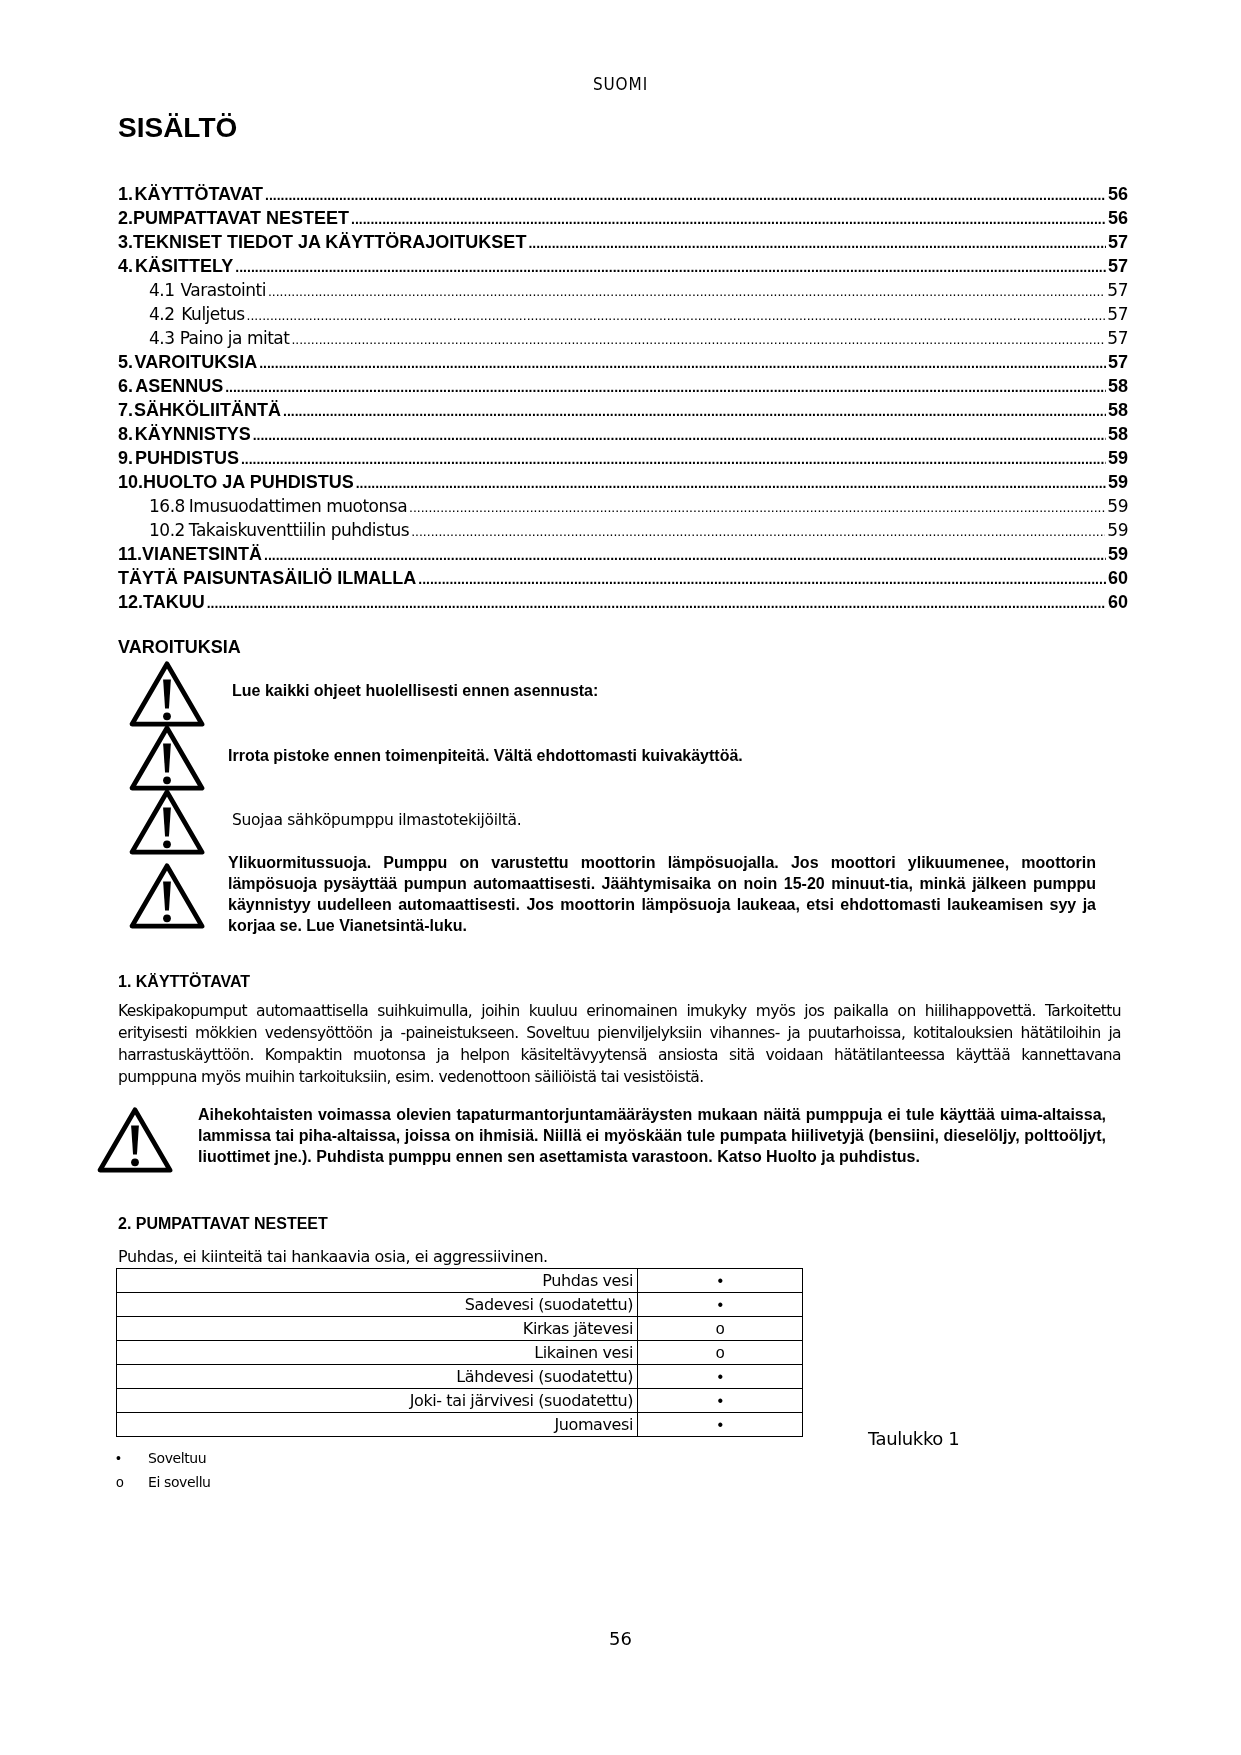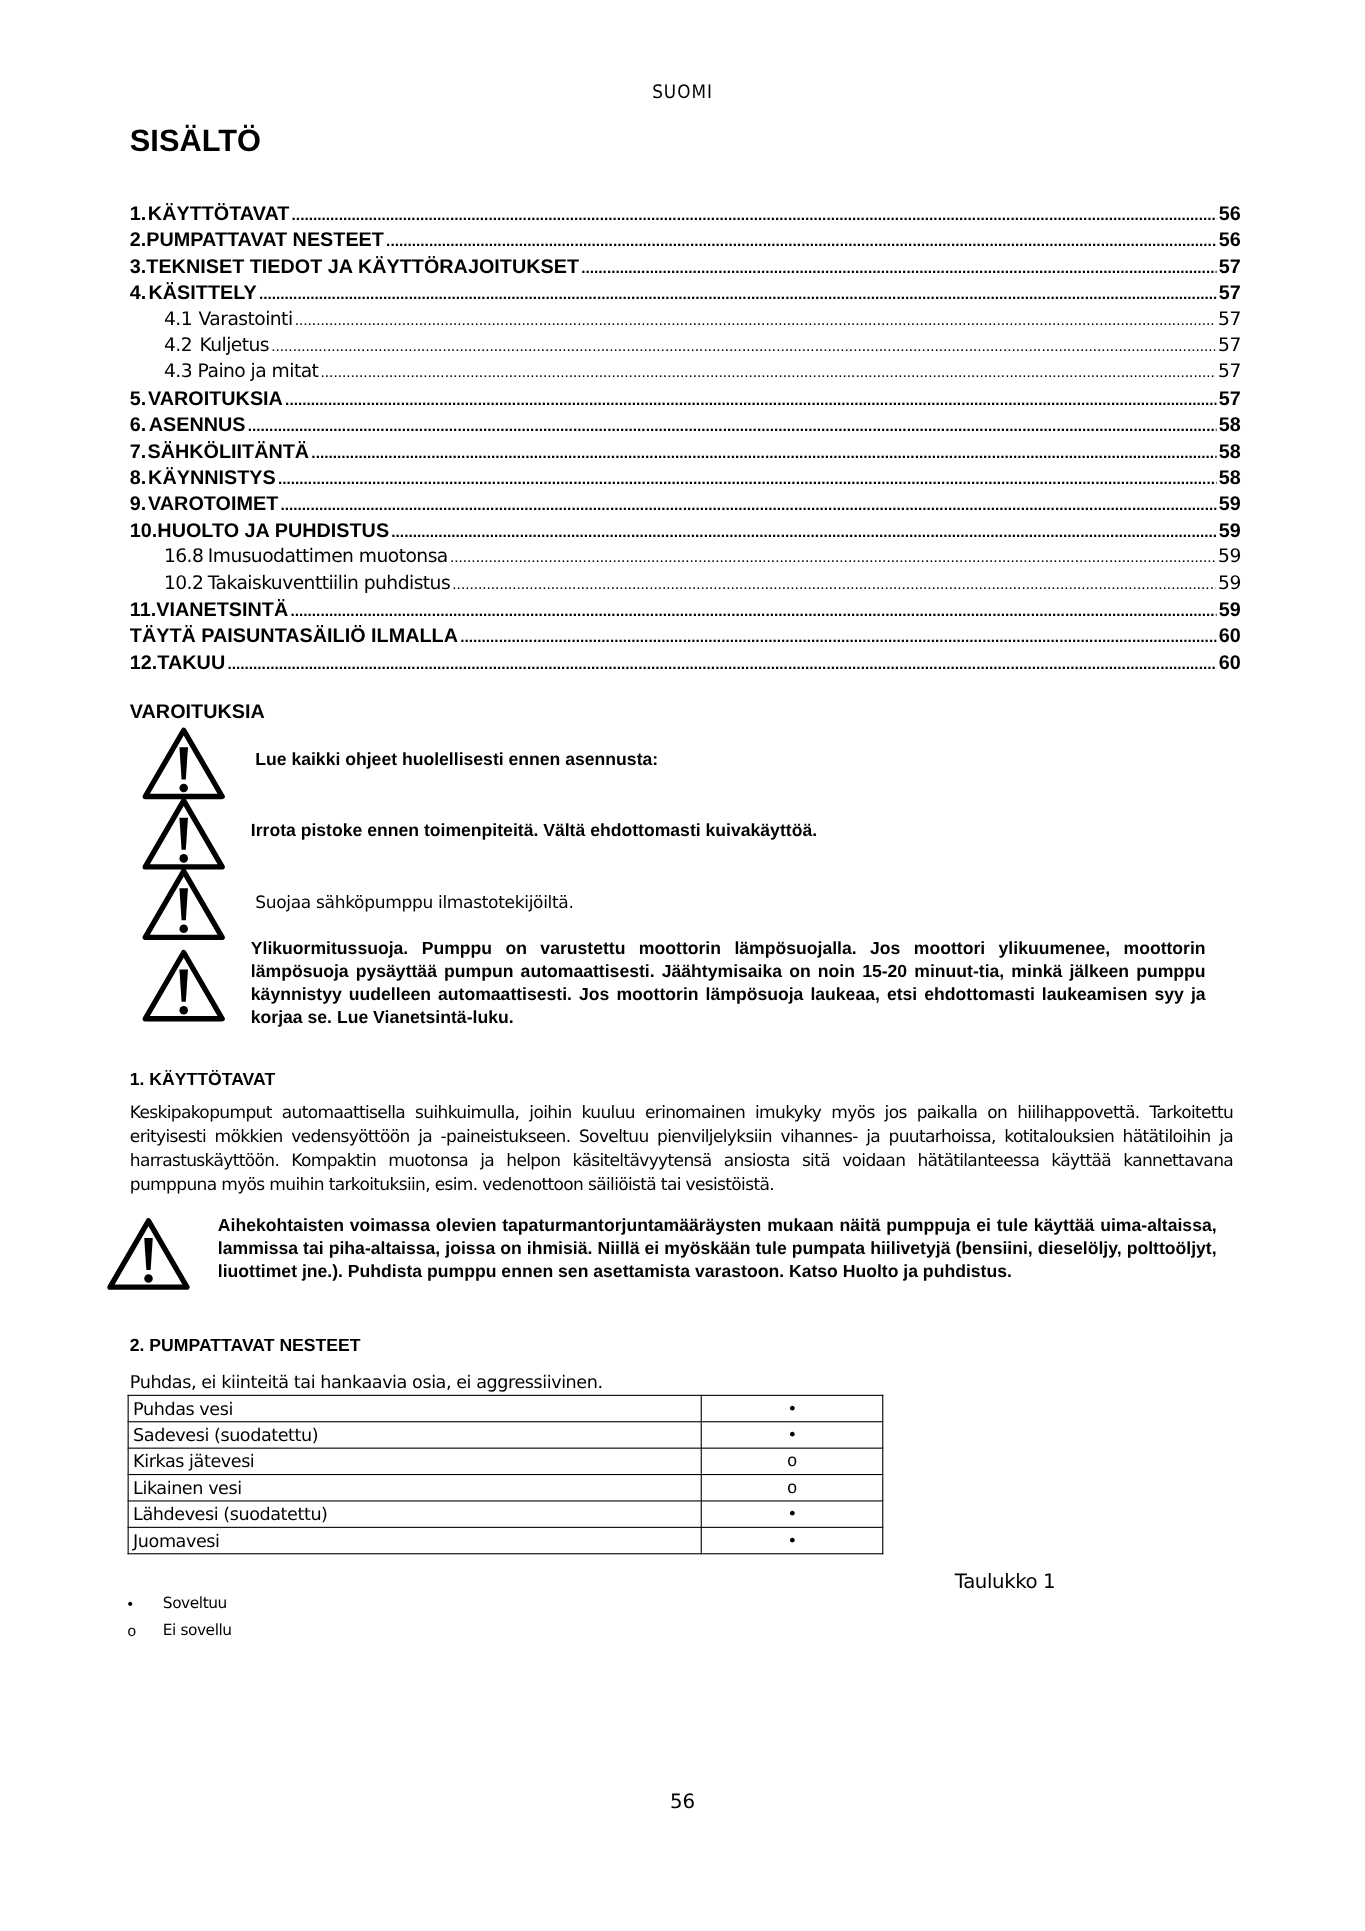--- a/index.html
+++ b/index.html
@@ -27,21 +27,21 @@
   .warn-item { position: absolute; left: 128px; display: flex; }
   .tri { width: 78px; height: 68px; flex: 0 0 auto; }
   .warn-text { position: absolute; font-size: 16px; font-weight: bold; line-height: 21px; }
   .warn-text.light { font-weight: normal; font-family: "DejaVu Sans", sans-serif; font-size: 15.5px; letter-spacing: -0.3px; }
   .just { text-align: justify; }
 
   .sec-heading { position: absolute; left: 118px; font-size: 16px; font-weight: bold; margin: 0; }
   .body-para { position: absolute; left: 118px; width: 1003px; font-family: "DejaVu Sans", sans-serif; font-size: 15.5px; line-height: 22px; text-align: justify; letter-spacing: -0.6px; margin: 0; }
   .intro { position: absolute; top: 1247px; left: 118px; font-family: "DejaVu Sans", sans-serif; font-size: 16px; letter-spacing: -0.4px; }
   table.fluids { position: absolute; top: 1268px; left: 116px; width: 687px; border-collapse: collapse; font-family: "DejaVu Sans", sans-serif; font-size: 16px; letter-spacing: -0.4px; }
-  table.fluids td { border: 1.5px solid #000; height: 23px; padding: 0 4px; line-height: 22px; }
+  table.fluids td { border: 1.5px solid #000; height: 23px; padding: 0 4px; line-height: 22px; text-align: right; }
   table.fluids td.mark { width: 156px; text-align: center; font-family: "Liberation Sans", sans-serif; }
   .table-caption { position: absolute; top: 1428px; left: 868px; font-family: "DejaVu Sans", sans-serif; font-size: 18px; letter-spacing: -0.4px; }
   .legend { position: absolute; left: 116px; font-family: "DejaVu Sans", sans-serif; font-size: 14px; letter-spacing: -0.4px; display: flex; }
   .legend .sym { width: 32px; font-family: "Liberation Sans", sans-serif; }
   .page-number { position: absolute; top: 1628px; left: 0; width: 1241px; text-align: center; font-family: "DejaVu Sans", sans-serif; font-size: 18px; }
 </style>
 </head>
 <body>
 
 <div class="page-header">SUOMI</div>
@@ -110,21 +110,21 @@
       <span class="page">58</span>
     </div>
     <div class="toc-row main">
       <span class="num">8.</span>
       <span class="lbl">KÄYNNISTYS</span>
       <span class="dots"></span>
       <span class="page">58</span>
     </div>
     <div class="toc-row main">
       <span class="num">9.</span>
-      <span class="lbl">VAROTOIMET</span>
+      <span class="lbl">PUHDISTUS</span>
       <span class="dots"></span>
       <span class="page">59</span>
     </div>
     <div class="toc-row main wide">
       <span class="num">10.</span>
       <span class="lbl">HUOLTO JA PUHDISTUS</span>
       <span class="dots"></span>
       <span class="page">59</span>
     </div>
     <div class="toc-row sub tight">
@@ -228,20 +228,24 @@
       </tr>
       <tr>
         <td>Likainen vesi</td>
         <td class="mark">o</td>
       </tr>
       <tr>
         <td>Lähdevesi (suodatettu)</td>
         <td class="mark">•</td>
       </tr>
       <tr>
+        <td>Joki- tai järvivesi (suodatettu)</td>
+        <td class="mark">•</td>
+      </tr>
+      <tr>
         <td>Juomavesi</td>
         <td class="mark">•</td>
       </tr>
     </tbody>
 </table>
 <div class="table-caption">Taulukko 1</div>
 
 <div class="legend" style="top:1450px">
   <span class="sym">•</span>
   <span>Soveltuu</span>

